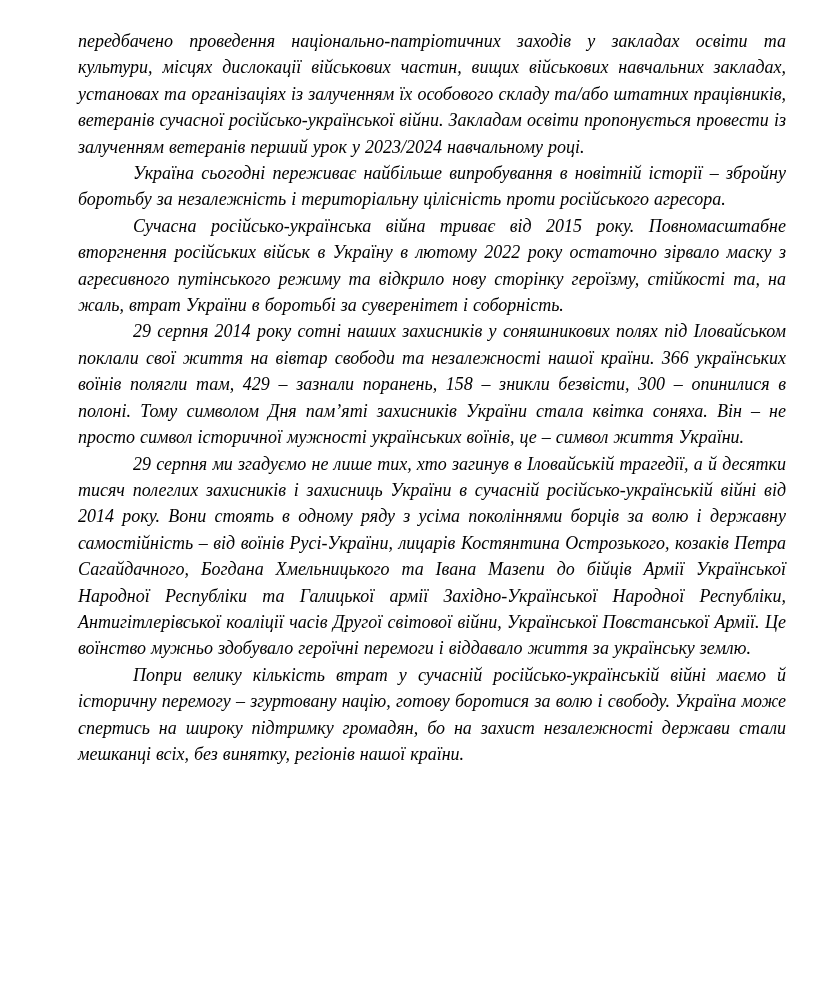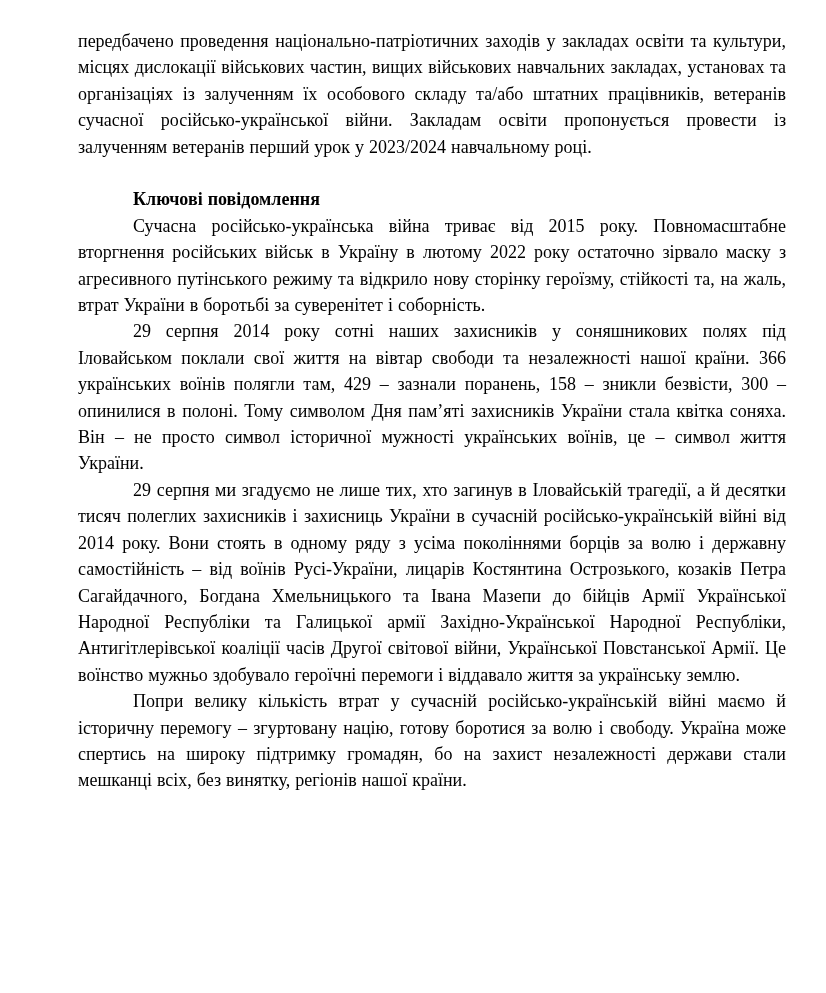--- a/index.html
+++ b/index.html
@@ -13,20 +13,21 @@
     background: #ffffff;
     overflow: hidden;
     font-family: "Liberation Serif", "DejaVu Serif", serif;
   }
   .page {
     box-sizing: border-box;
     width: 826px;
     height: 993px;
     padding: 28px 40px 0 78px;
     background: #ffffff;
+    font-style: italic;
   }
   .doc {
     color: #000000;
   }
   .doc p {
     margin: 0;
     font-size: 18px;
     line-height: 26.4px;
     text-align: justify;
     text-indent: 55px;
@@ -47,22 +48,22 @@
 </style>
 </head>
 <body>
 
 <div class="page">
   <div class="doc">
 
     <p class="continuation">передбачено проведення національно-патріотичних заходів у закладах освіти та культури, місцях дислокації військових частин, вищих військових навчальних закладах, установах та організаціях із залученням їх особового складу та/або штатних працівників, ветеранів сучасної російсько-української війни. Закладам освіти пропонується провести із залученням ветеранів перший урок у 2023/2024 навчальному році.</p>
 
 
-    <p class="heading">Ключові повідомлення</p>
 
+    <p>Україна сьогодні переживає найбільше випробування в новітній історії – збройну боротьбу за незалежність і територіальну цілісність проти російського агресора.</p>
 
     <p>Сучасна російсько-українська війна триває від 2015 року. Повномасштабне вторгнення російських військ в Україну в лютому 2022 року остаточно зірвало маску з агресивного путінського режиму та відкрило нову сторінку героїзму, стійкості та, на жаль, втрат України в боротьбі за суверенітет і соборність.</p>
 
     <p>29 серпня 2014 року сотні наших захисників у соняшникових полях під Іловайськом поклали свої життя на вівтар свободи та незалежності нашої країни. 366 українських воїнів полягли там, 429 – зазнали поранень, 158 – зникли безвісти, 300 – опинилися в полоні. Тому символом Дня пам’яті захисників України стала квітка соняха. Він – не просто символ історичної мужності українських воїнів, це – символ життя України.</p>
 
     <p>29 серпня ми згадуємо не лише тих, хто загинув в Іловайській трагедії, а й десятки тисяч полеглих захисників і захисниць України в сучасній російсько-українській війні від 2014 року. Вони стоять в одному ряду з усіма поколіннями борців за волю і державну самостійність – від воїнів Русі-України, лицарів Костянтина Острозького, козаків Петра Сагайдачного, Богдана Хмельницького та Івана Мазепи до бійців Армії Української Народної Республіки та Галицької армії Західно-Української Народної Республіки, Антигітлерівської коаліції часів Другої світової війни, Української Повстанської Армії. Це воїнство мужньо здобувало героїчні перемоги і віддавало життя за українську землю.</p>
 
     <p>Попри велику кількість втрат у сучасній російсько-українській війні маємо й історичну перемогу – згуртовану націю, готову боротися за волю і свободу. Україна може спертись на широку підтримку громадян, бо на захист незалежності держави стали мешканці всіх, без винятку, регіонів нашої країни.</p>
 
   </div>

